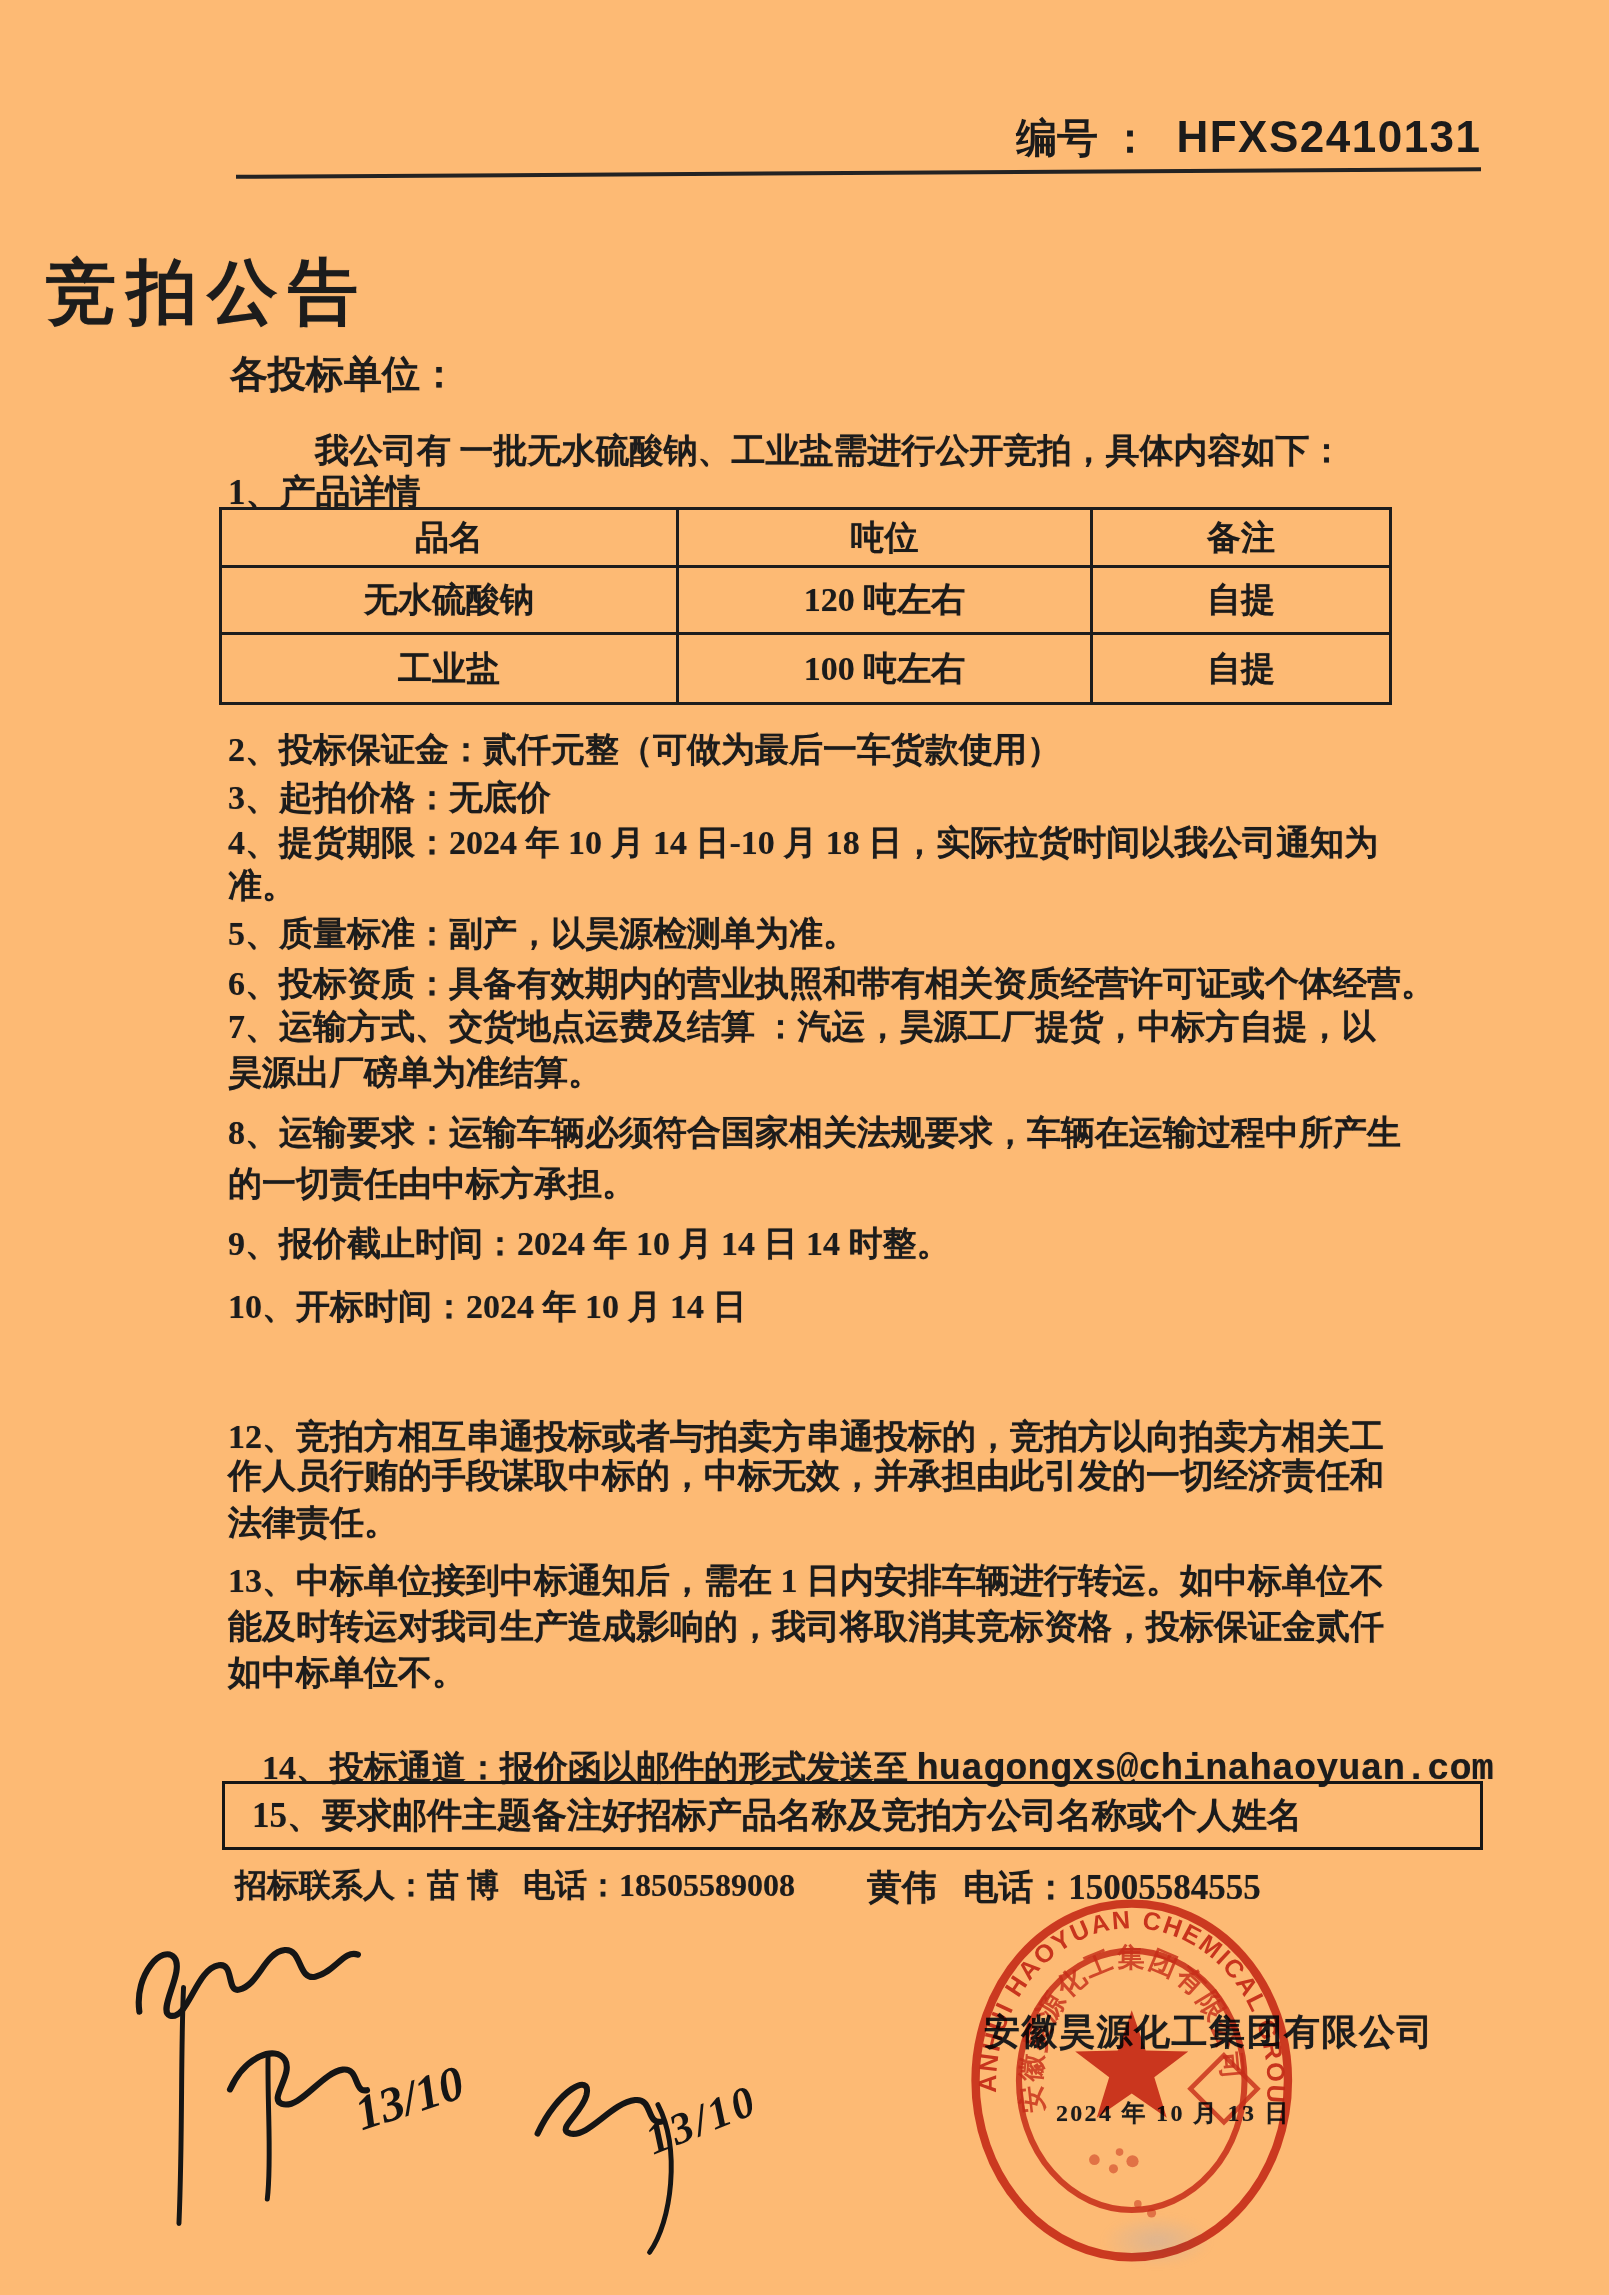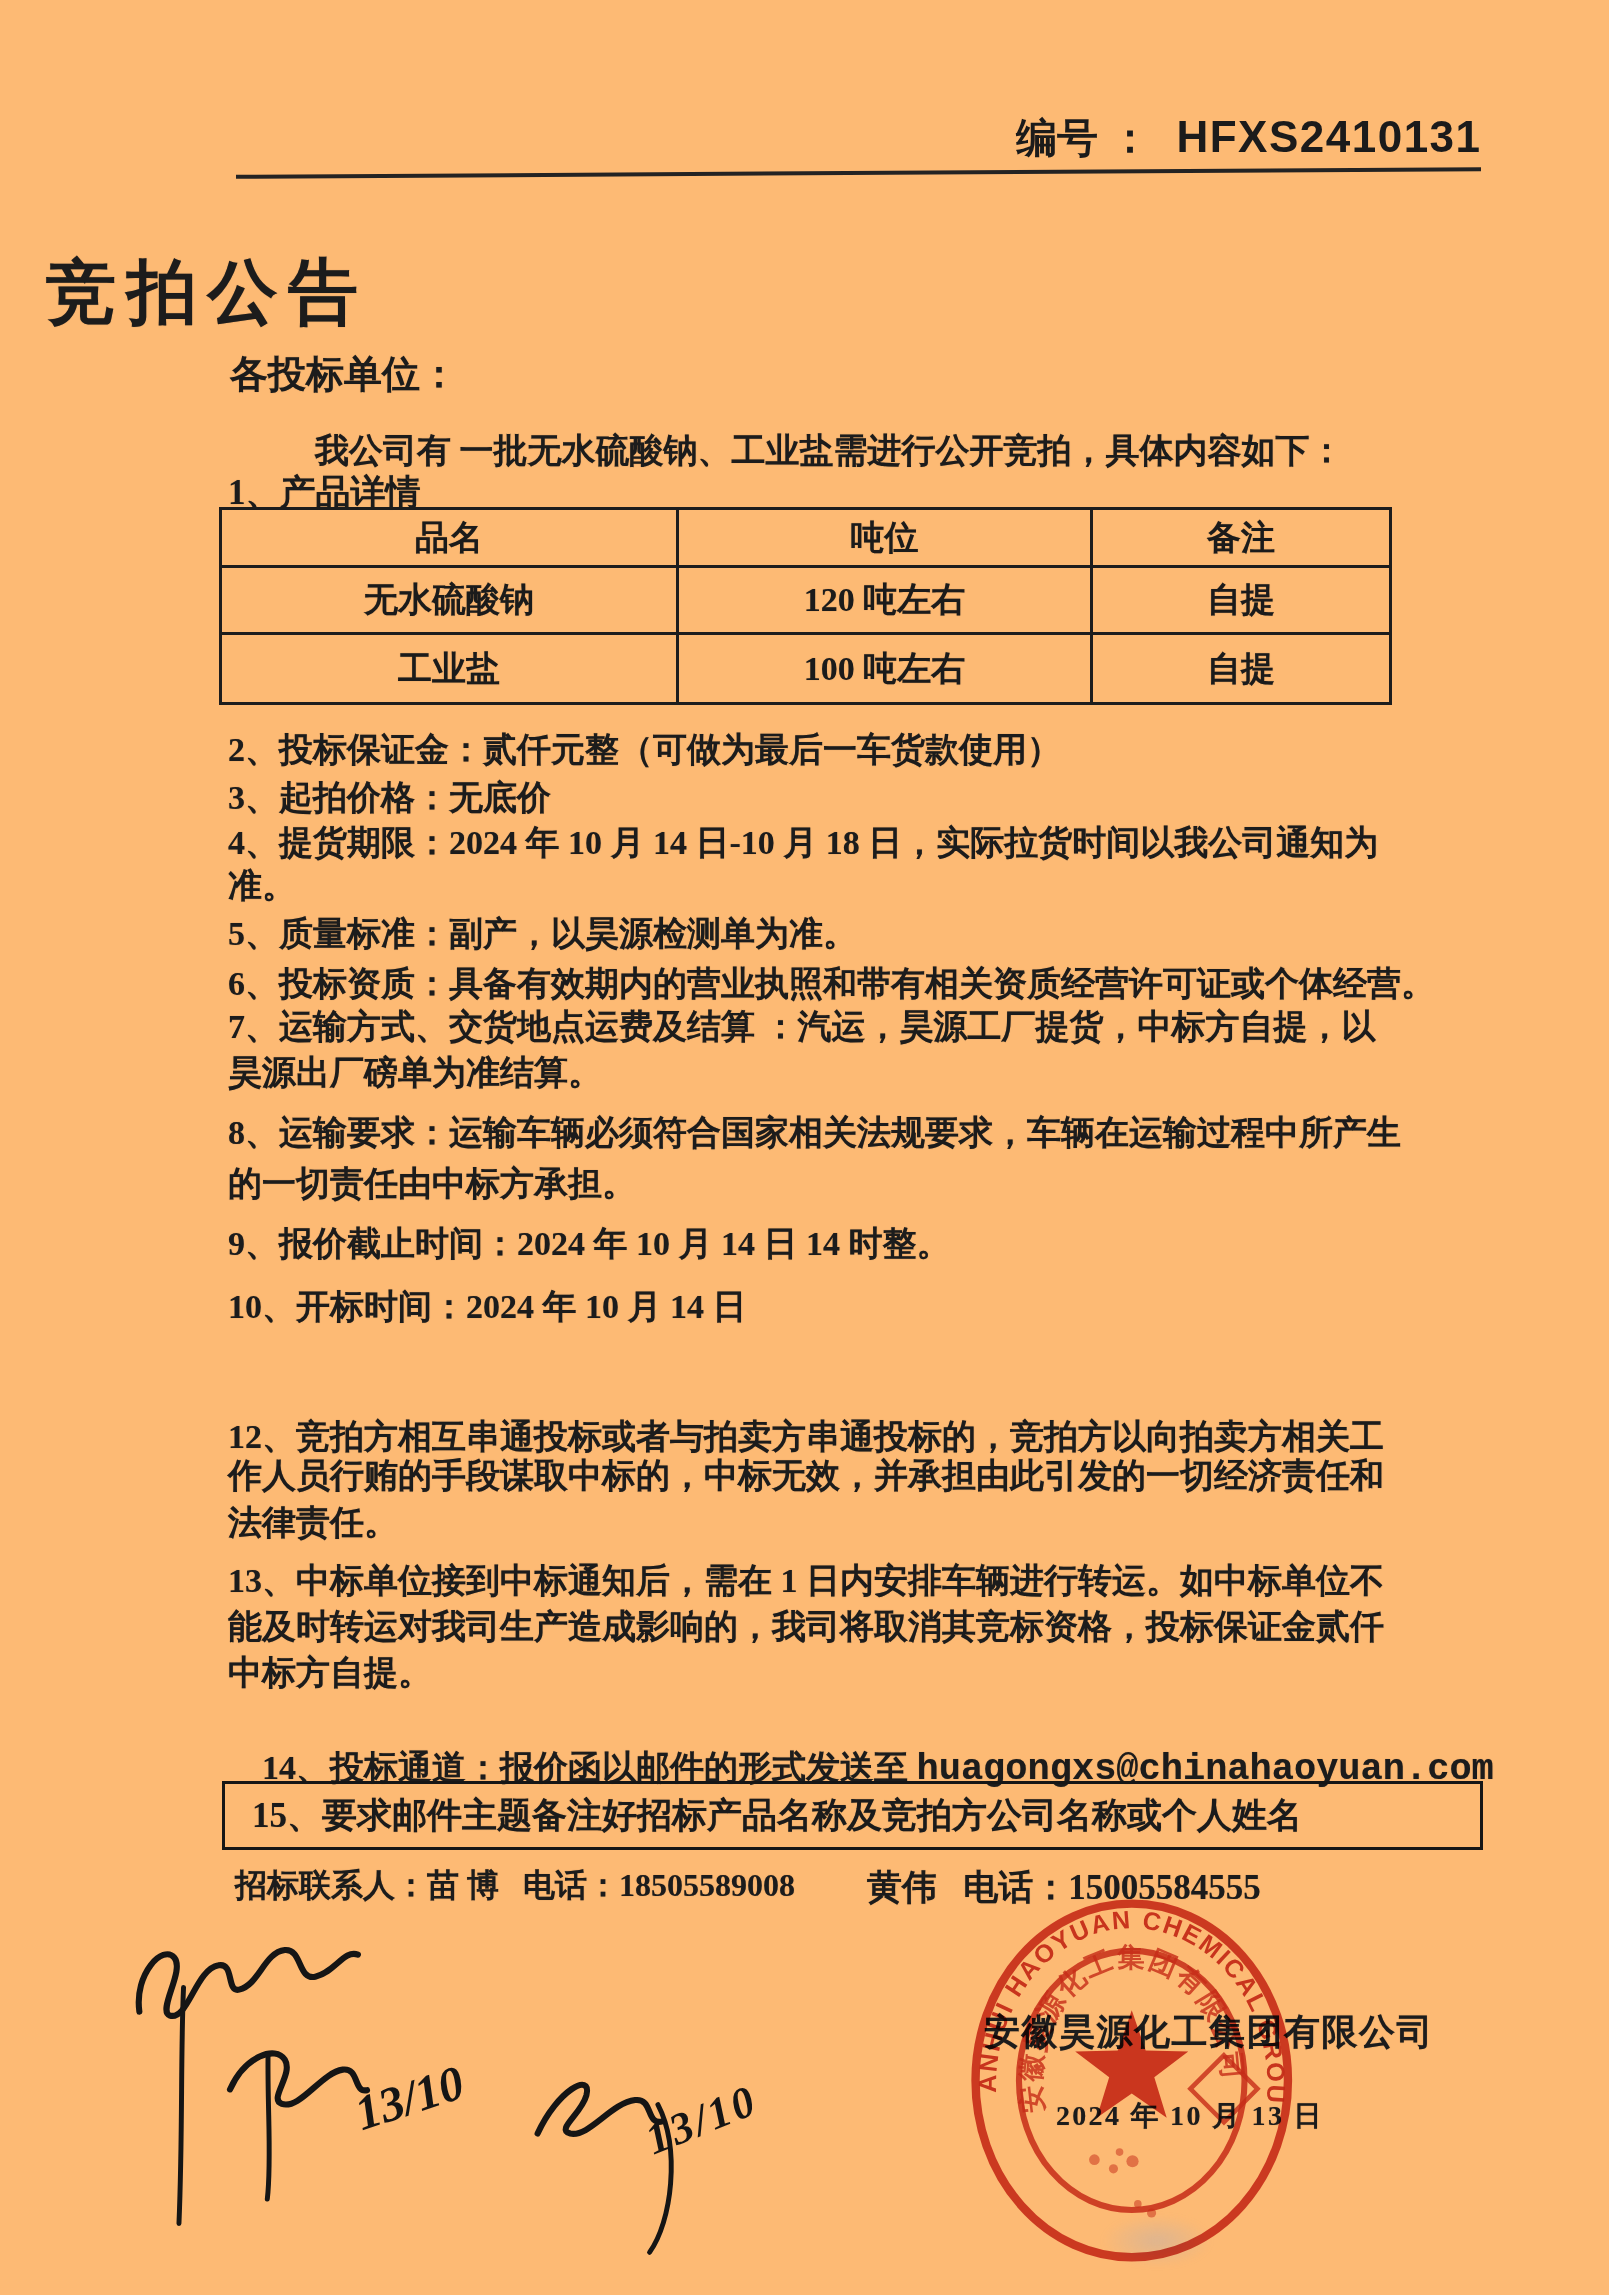--- a/index.html
+++ b/index.html
@@ -54,21 +54,21 @@
   .box15{
     position:absolute;top:1781px;left:222px;width:1261px;height:69px;
     border:3px solid #161616;box-sizing:border-box;
     display:flex;align-items:center;padding-left:27px;
     font-size:35px;font-weight:800;white-space:pre;
     text-shadow:0 0 0.8px rgba(25,25,25,.45);
   }
   .contact-left{top:1867px;left:235px;font-size:32px;}
   .contact-right{top:1867px;left:867px;font-size:35px;}
   .company-black{top:2011px;left:984px;font-size:36px;letter-spacing:1.5px;z-index:3;}
-  .date-black{top:2099px;left:1056px;font-size:28px;letter-spacing:2.3px;z-index:3;}
+  .date-black{top:2099px;left:1056px;font-size:24px;letter-spacing:2.3px;z-index:3;}
   #seal{
     position:absolute;top:1893px;left:961px;width:343px;height:381px;
     mix-blend-mode:multiply;opacity:.92;z-index:4;
   }
   #inkmarks{position:absolute;top:0;left:0;z-index:2;}
   .smudge{
     position:absolute;top:2205px;left:1081px;width:152px;height:72px;
     background:radial-gradient(closest-side,rgba(150,170,210,.30),rgba(150,170,210,0) 72%);
     filter:blur(3px);z-index:1;
   }
@@ -125,21 +125,21 @@
   <div class="txt" style="top:1053px;left:228px">昊源出厂磅单为准结算。</div>
   <div class="txt" style="top:1113px;left:228px">8、运输要求：运输车辆必须符合国家相关法规要求，车辆在运输过程中所产生</div>
   <div class="txt" style="top:1164px;left:228px">的一切责任由中标方承担。</div>
   <div class="txt" style="top:1224px;left:228px">9、报价截止时间：2024 年 10 月 14 日 14 时整。</div>
   <div class="txt" style="top:1287px;left:228px">10、开标时间：2024 年 10 月 14 日</div>
   <div class="txt" style="top:1417px;left:228px">12、竞拍方相互串通投标或者与拍卖方串通投标的，竞拍方以向拍卖方相关工</div>
   <div class="txt" style="top:1456px;left:228px">作人员行贿的手段谋取中标的，中标无效，并承担由此引发的一切经济责任和</div>
   <div class="txt" style="top:1503px;left:228px">法律责任。</div>
   <div class="txt" style="top:1561px;left:228px">13、中标单位接到中标通知后，需在 1 日内安排车辆进行转运。如中标单位不</div>
   <div class="txt" style="top:1607px;left:228px">能及时转运对我司生产造成影响的，我司将取消其竞标资格，投标保证金贰仟</div>
-  <div class="txt" style="top:1653px;left:228px">中标方自提。</div>
+  <div class="txt" style="top:1653px;left:228px">如中标单位不。</div>
 
   <div class="txt" style="top:1708px;left:228px">
     <span>14、投标通道：报价函以邮件的形式发送至 </span><span class="mono" style="font-size:37px">huagongxs@chinahaoyuan.com</span>
   </div>
 
   <div class="box15">
     <span>15、要求邮件主题备注好招标产品名称及竞拍方公司名称或个人姓名</span>
   </div>
 
   <div class="txt contact-left">招标联系人：苗 博   电话：18505589008</div>

